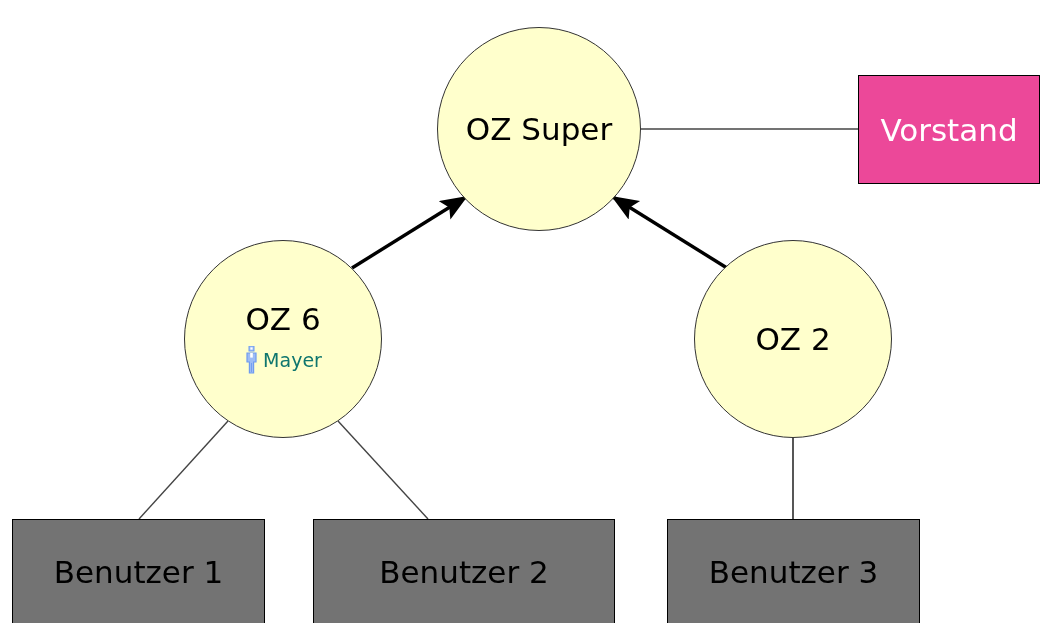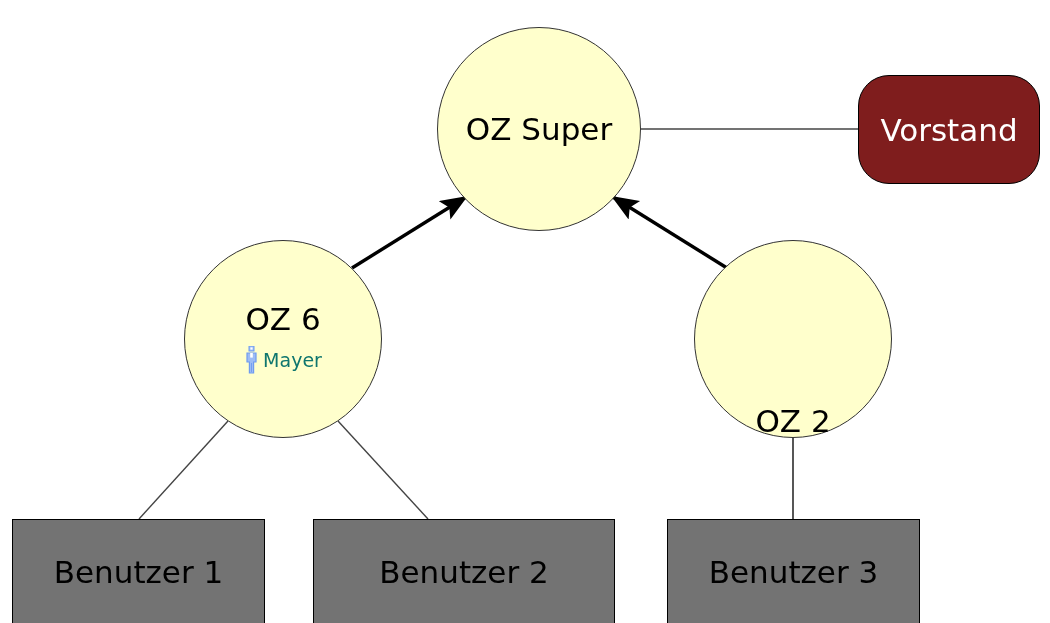--- a/index.html
+++ b/index.html
@@ -56,22 +56,21 @@
   }
   .user-box {
     background: #737373;
   }
   .user-box-label {
     font-size: 31px;
     color: #000000;
     white-space: nowrap;
   }
   .board-box {
-    background: #7f1d1d;
-    border-radius: 31px;
+    background: #ec4899;
   }
   .board-box-label {
     font-size: 31px;
     color: #ffffff;
     white-space: nowrap;
   }
   
   .owner-row {
     display: flex;
     align-items: center;
@@ -125,21 +124,21 @@
         <rect x="5" y="0" width="5" height="5" fill="#9dbcf5" stroke="#6f9bf0" stroke-width="1"></rect>
         <rect x="6.4" y="1.4" width="2.2" height="2.2" fill="#ffffff"></rect>
         <path d="M3,7 L12,7 L12,16 L9.6,16 L9.6,27 L5.4,27 L5.4,16 L3,16 Z" fill="#9dbcf5" stroke="#6f9bf0" stroke-width="1.2"></path>
         <rect x="6.2" y="7" width="2.6" height="4.6" fill="#ffffff"></rect>
         <rect x="7.1" y="17" width="0.9" height="9" fill="#6f9bf0"></rect>
       </svg>
       <span class="owner-name">Mayer</span>
     </span>
   </div>
 
-  <div class="node circle-node" style="left:694px; top:224px; width:198px; height:198px;justify-content:flex-end;">
+  <div class="node circle-node" style="left:694px; top:224px; width:198px; height:198px;">
     <span class="circle-label">OZ 2</span>
   </div>
 
   <div class="node rect-node board-box" style="left:858px; top:59px; width:182px; height:109px;">
     <span class="board-box-label">Vorstand</span>
   </div>
 
   <div class="node rect-node user-box" style="left:12px; top:503px; width:253px; height:106px;">
     <span class="user-box-label">Benutzer 1</span>
   </div>

